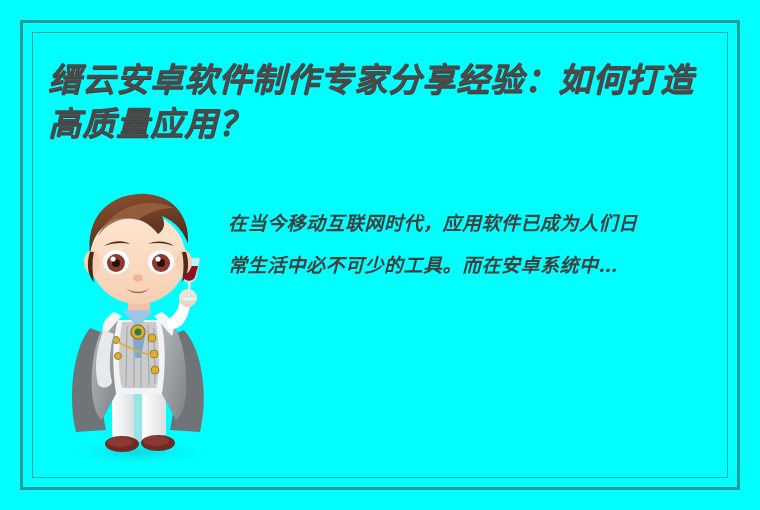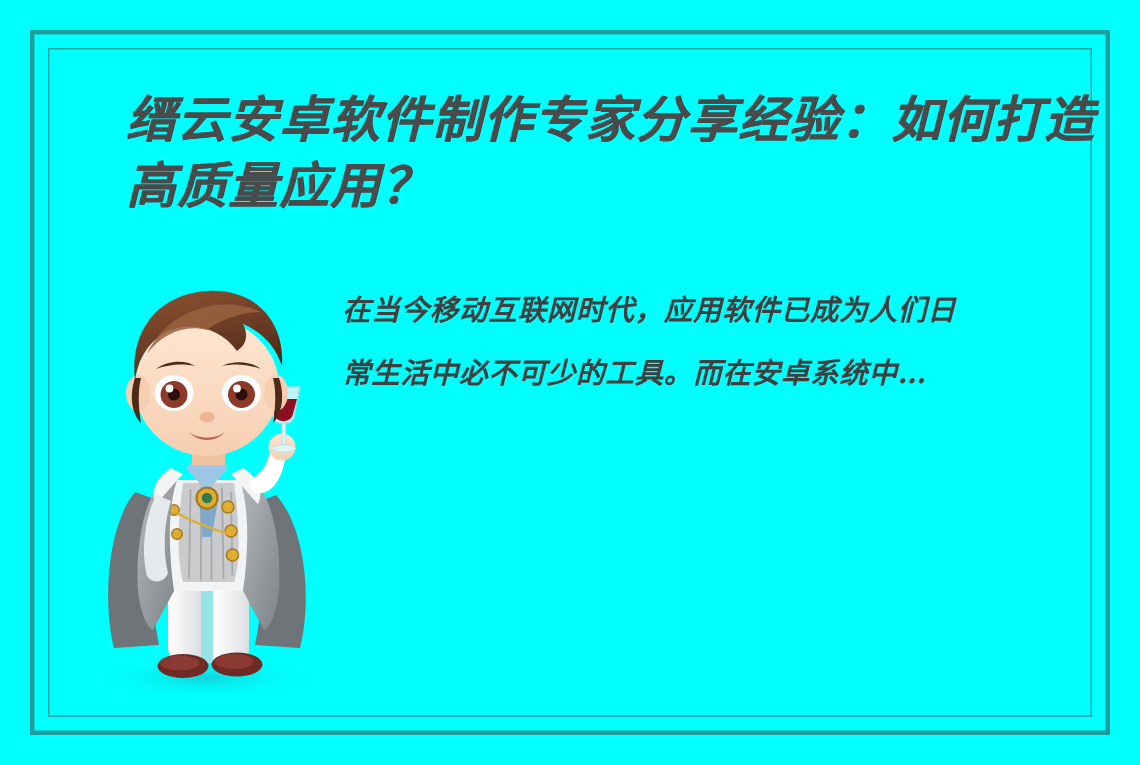--- a/index.html
+++ b/index.html
@@ -52,28 +52,27 @@
     width: 672px;
     font-family: "DejaVu Serif", "Liberation Serif", serif;
     font-size: 33px;
     font-weight: bold;
     font-style: italic;
     line-height: 44px;
     letter-spacing: 1px;
     color: #4a4a4a;
     text-shadow: 0.5px 0.5px 0 #3d3d3d;
     white-space: pre-wrap;
-    margin-left: 36px;
   }
 
   
   .excerpt {
     position: absolute;
     left: 228px;
-    top: 186px;
+    top: 202px;
     width: 420px;
     font-family: "DejaVu Serif", "Liberation Serif", serif;
     font-size: 19px;
     font-style: italic;
     font-weight: bold;
     line-height: 42px;
     color: #3f3f3f;
     letter-spacing: 0.5px;
   }
 

